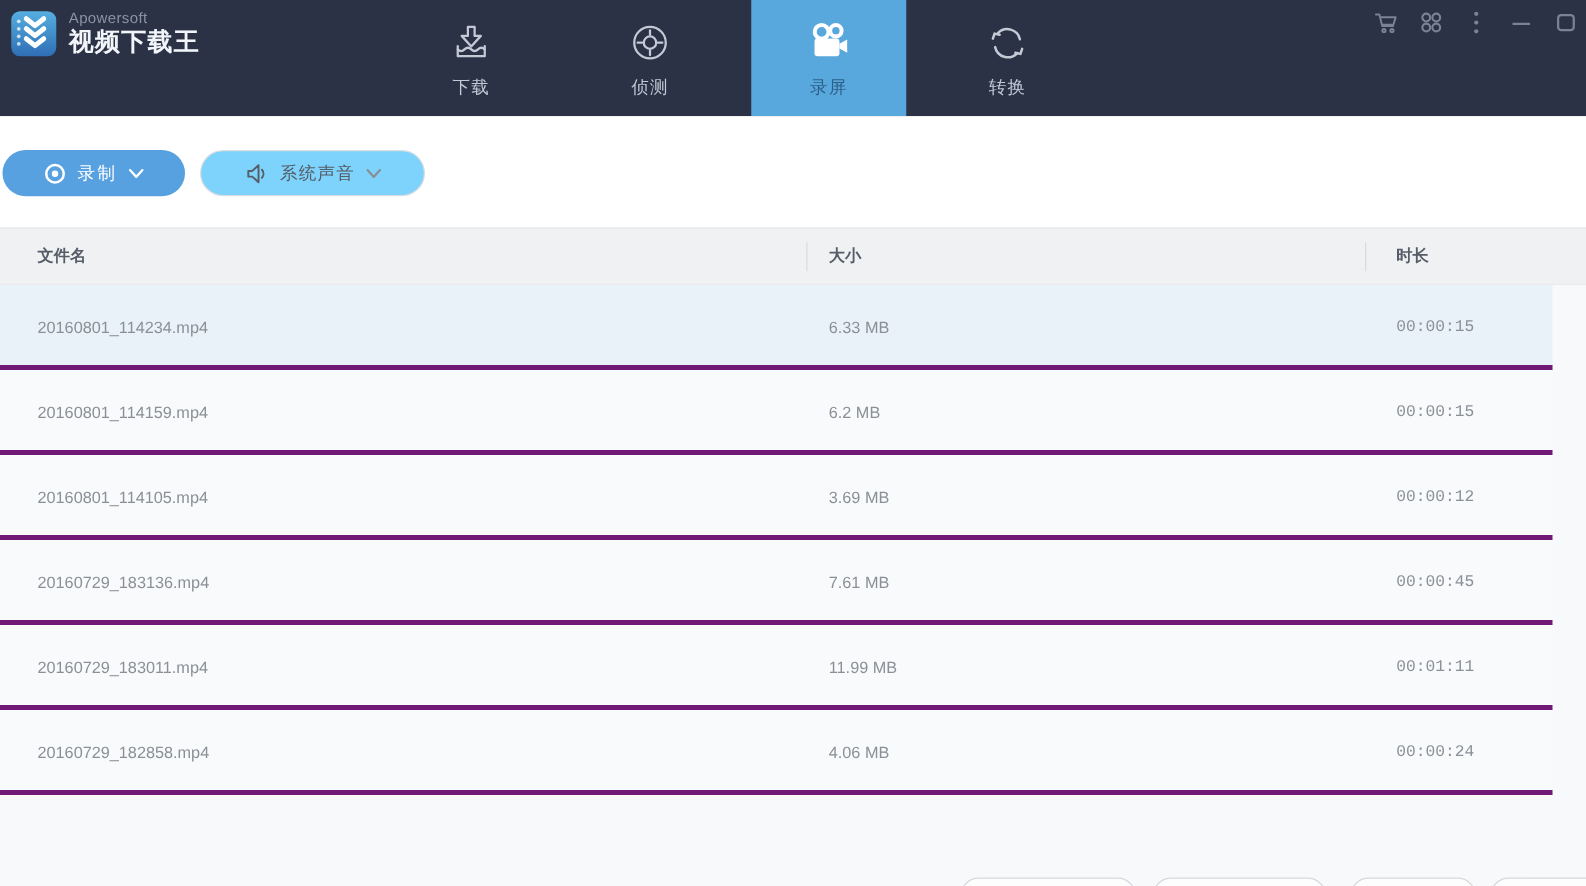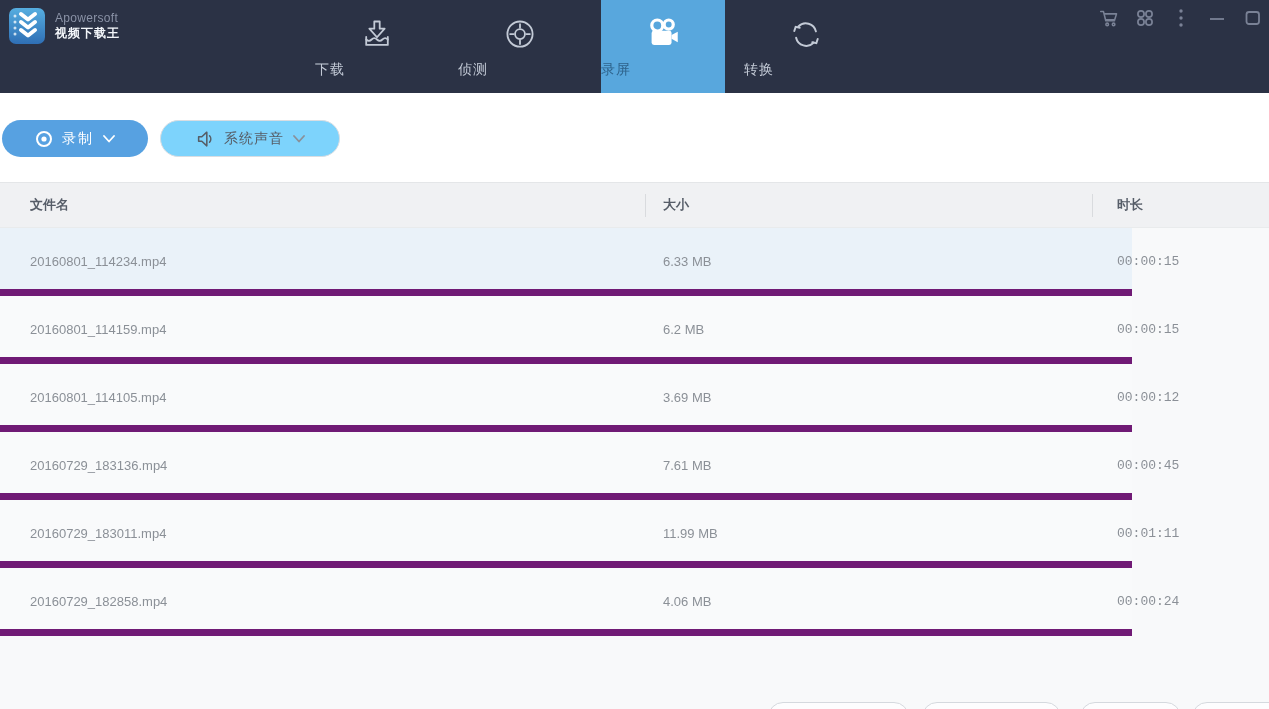--- a/index.html
+++ b/index.html
@@ -4,24 +4,24 @@
 <style>
   * { margin:0; padding:0; box-sizing:border-box; }
   html,body { width:1269px; height:709px; overflow:hidden; }
   body { font-family:"Liberation Sans", sans-serif; background:#f8f9fa; position:relative; }
 
   
   .header { position:absolute; left:0; top:0; width:1269px; height:93px; background:#2b3245;padding-left:44px; }
   .brand { position:absolute; left:8px; top:7px; display:flex; align-items:center; gap:9px; }
   .brand-text { display:flex; flex-direction:column; line-height:1.25; }
   .brand-name { font-size:12px; color:#8a92a6; letter-spacing:0.3px; }
-  .brand-product { font-size:12px; color:#f2f5f9; font-weight:bold; letter-spacing:1px; }
+  .brand-product { font-size:20px; color:#f2f5f9; font-weight:bold; letter-spacing:1px; }
 
   .nav { position:absolute; left:315px; top:0; height:93px; display:flex; gap:19px; }
-  .tab { width:124px; height:93px; display:flex; flex-direction:column; 
+  .tab { width:124px; height:93px; display:flex; flex-direction:column; align-items:center;
          justify-content:flex-start; padding-top:16px; cursor:pointer; }
   .tab .tab-icon { height:38px; display:flex; align-items:center; justify-content:center; }
   .tab .tab-label { margin-top:7px; font-size:14px; color:#c3cad6; letter-spacing:1px; }
   .tab.active { background:#58a7dd; }
   .tab.active .tab-label { color:rgba(23,62,95,0.68); }
 
   .win-controls { position:absolute; right:4px; top:6px; display:flex; align-items:center; gap:12px; }
   .win-controls .wc { width:24px; height:24px; display:flex; align-items:center; justify-content:center; cursor:pointer; }
 
   
@@ -37,22 +37,22 @@
 
   
   .thead { position:absolute; left:0; top:182px; width:1269px; height:46px; background:#f0f1f3;
            border-top:1px solid #e4e6e8; border-bottom:1px solid #e9ebec; }
   .thead .col { position:absolute; top:0; line-height:44px; font-size:13px; font-weight:bold; color:#565d68; }
   .col-name { left:30px; }  .col-size { left:663px; }  .col-dur { left:1117px; }
   .thead .tick { position:absolute; top:11px; width:1px; height:23px; background:#d9dbde; }
   .tick-1 { left:645px; } .tick-2 { left:1092px; }
 
   .tbody { position:absolute; left:0; top:228px; width:1269px; }
-  .row { position:relative; width:1132px; height:68px; background:#f9fafb;
-         border-bottom:7px solid #701a75; cursor:pointer; }
+  .row { position:relative; width:1242px; height:68px; background:#f9fafb;
+         border-bottom:4px solid #701a75; cursor:pointer; }
   .row.selected { background:#eaf2f9; }
   .row .cell { position:absolute; top:0; line-height:67px; font-size:13px; color:#8b9097; }
   .cell-name { left:30px; } .cell-size { left:663px; } .cell-dur { left:1117px;font-family:Liberation Mono, monospace; }
 
   
   .footer { position:absolute; left:0; top:636px; width:1269px; height:73px; background:#f8f9fa; }
   .fbtn { position:absolute; top:66px; height:40px; background:#fdfdfe; border:1px solid #d5d9de;
           border-radius:15px; cursor:pointer; }
   .fbtn-1 { left:768px;  width:141px; }
   .fbtn-2 { left:922px;  width:139px; }

